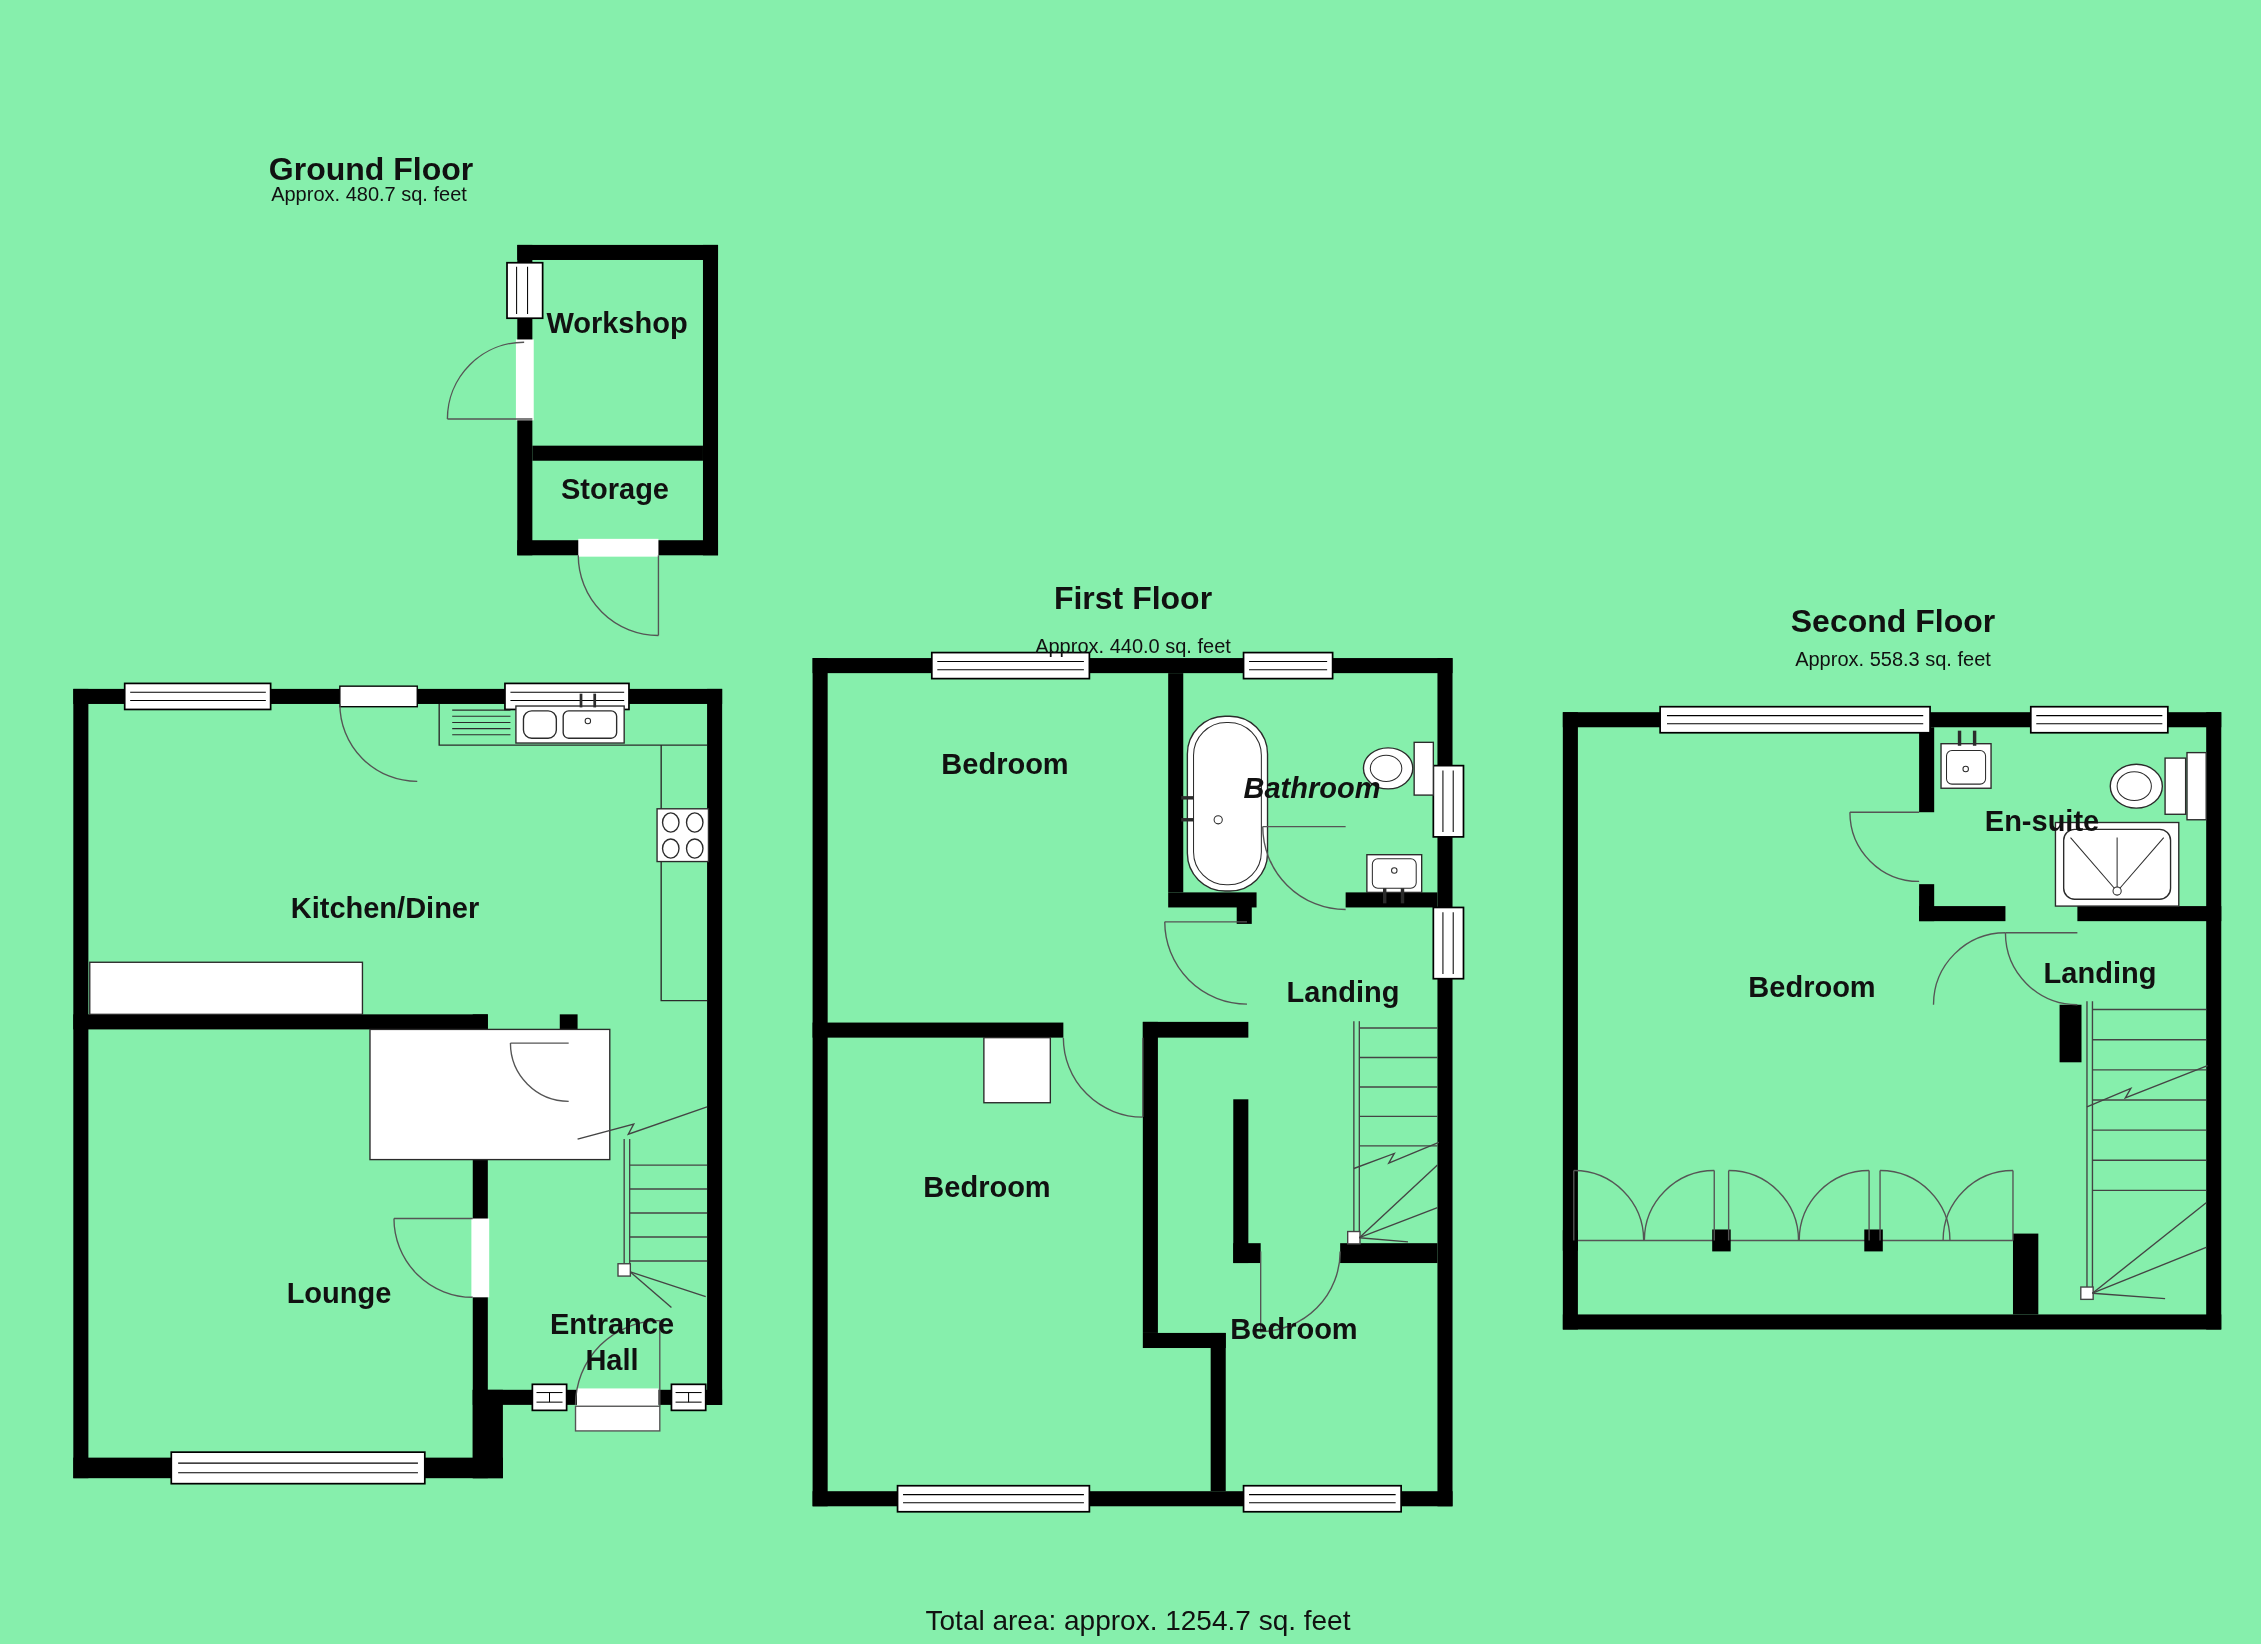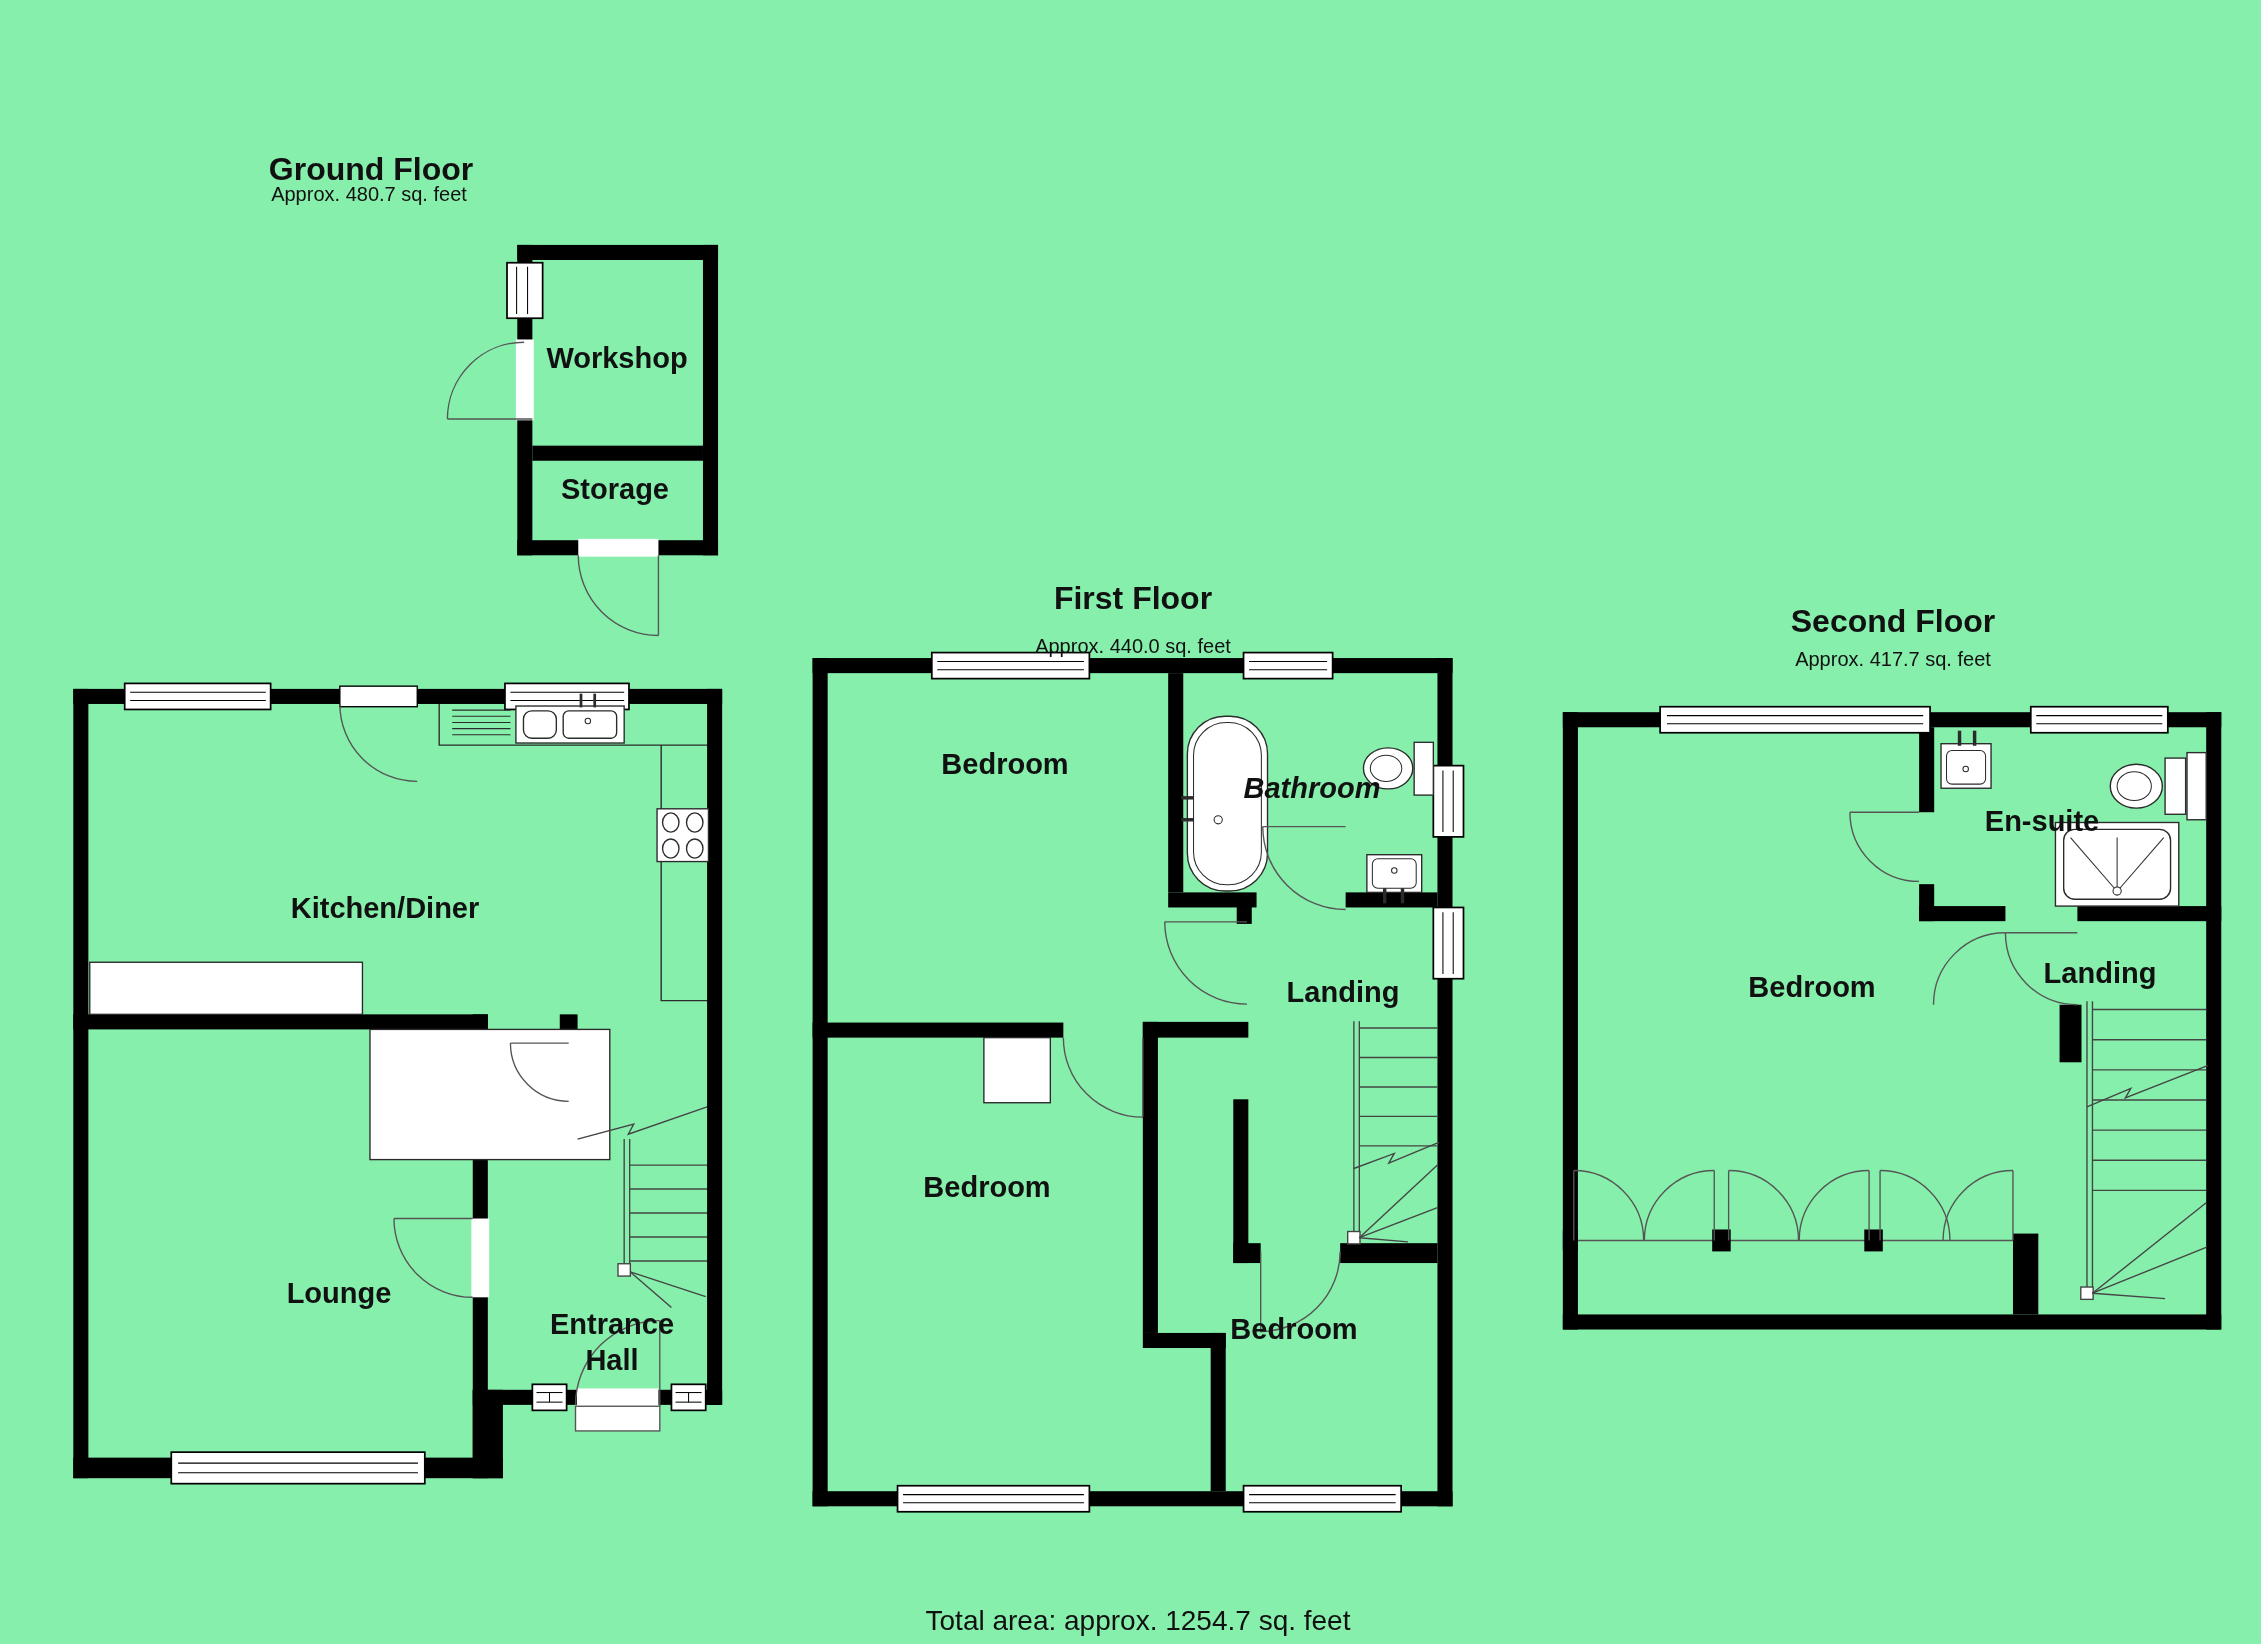--- a/index.html
+++ b/index.html
@@ -359,35 +359,35 @@
       <rect x="3037" y="1878" width="18" height="18" fill="#fff" stroke="#444" stroke-width="2"></rect>
       <line x1="3054" y1="1887" x2="3220" y2="1755" stroke="#444" stroke-width="2"></line>
       <line x1="3054" y1="1887" x2="3220" y2="1820" stroke="#444" stroke-width="2"></line>
       <line x1="3054" y1="1887" x2="3160" y2="1895" stroke="#444" stroke-width="2"></line>
     </g>
   </g>
 </svg>
 
   <div class="lbl title" style="left:371px;top:169px;">Ground Floor</div>
   <div class="lbl sub" style="left:369px;top:194px;">Approx. 480.7 sq. feet</div>
-  <div class="lbl room" style="left:617px;top:323px;margin-top:35px;">Workshop</div>
+  <div class="lbl room" style="left:617px;top:323px;">Workshop</div>
   <div class="lbl room" style="left:615px;top:489px;">Storage</div>
   <div class="lbl room" style="left:385px;top:908px;">Kitchen/Diner</div>
   <div class="lbl room" style="left:339px;top:1293px;">Lounge</div>
   <div class="lbl room wrap2" style="left:612px;top:1342px;">Entrance Hall</div>
 
   <div class="lbl title" style="left:1133px;top:598px;">First Floor</div>
   <div class="lbl sub" style="left:1133px;top:646px;">Approx. 440.0 sq. feet</div>
   <div class="lbl room" style="left:1005px;top:764px;">Bedroom</div>
   <div class="lbl room" style="left:1312px;top:788px;font-style:italic;">Bathroom</div>
   <div class="lbl room" style="left:1343px;top:992px;">Landing</div>
   <div class="lbl room" style="left:987px;top:1187px;">Bedroom</div>
   <div class="lbl room" style="left:1294px;top:1329px;">Bedroom</div>
 
   <div class="lbl title" style="left:1893px;top:621px;">Second Floor</div>
-  <div class="lbl sub" style="left:1893px;top:659px;">Approx. 417.7 sq. feet</div>
+  <div class="lbl sub" style="left:1893px;top:659px;">Approx. 558.3 sq. feet</div>
   <div class="lbl room" style="left:1812px;top:987px;">Bedroom</div>
   <div class="lbl room" style="left:2042px;top:821px;">En-suite</div>
   <div class="lbl room" style="left:2100px;top:973px;">Landing</div>
 
   <div class="lbl total" style="left:1138px;top:1621px;">Total area: approx. 1254.7 sq. feet</div>
 </div>
 
 
 </body></html>

